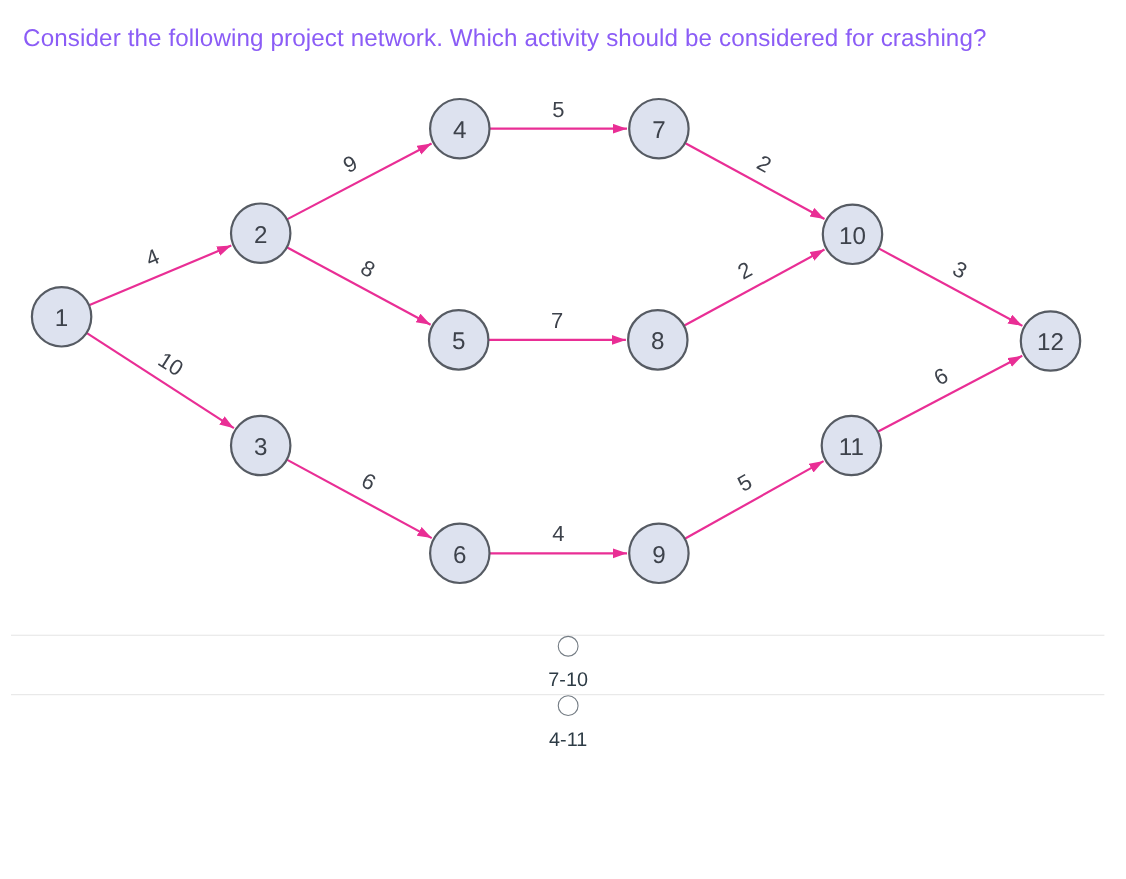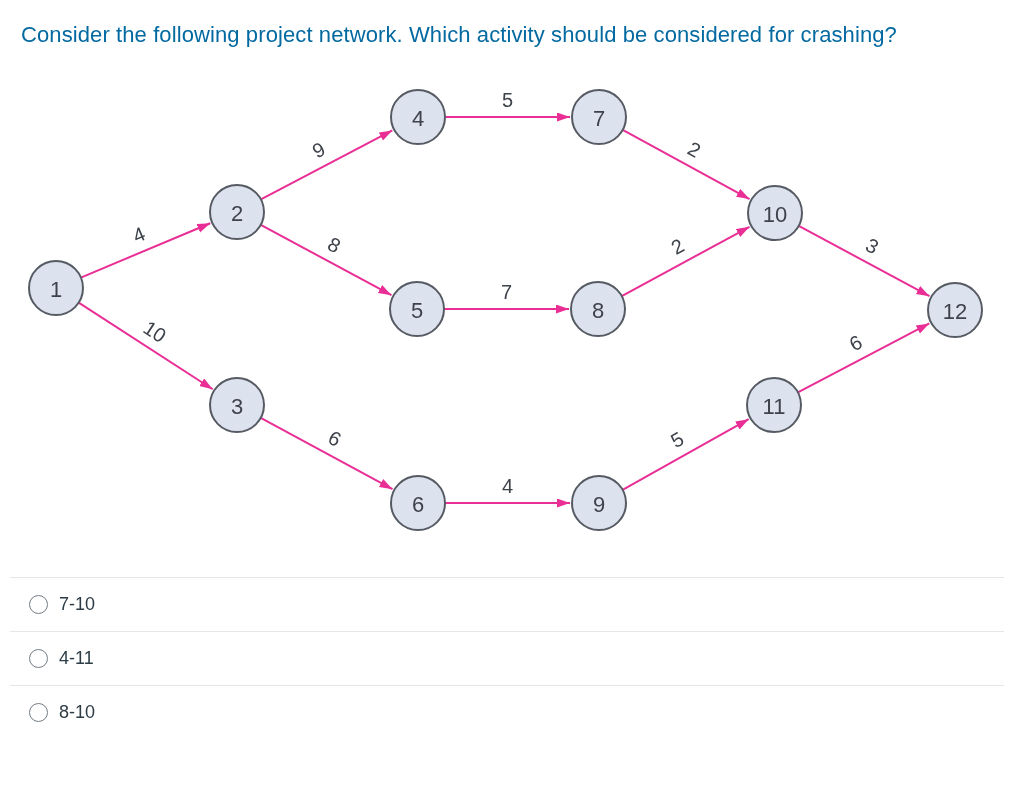--- a/index.html
+++ b/index.html
@@ -7,41 +7,42 @@
     width: 1024px; height: 799px;
     background: #ffffff;
     font-family: "Liberation Sans", sans-serif;
     position: relative;
     overflow: hidden;
   }
   .question-text {
     position: absolute;
     left: 21px; top: 22px;
     font-size: 22px;
-    color: #0369a1;
+    color: #8b5cf6;
     letter-spacing: 0.1px;
   }
   .network-svg {
     position: absolute;
     left: 0; top: 0;
     width: 1024px; height: 560px;
   }
   .options-list {
     position: absolute;
     left: 0; top: 577px; right: 0;
   }
   .option-row {
     margin: 0 20px 0 10px;
     border-top: 1px solid #e7e7e7;
     height: 54px;
     box-sizing: border-box;
     display: flex;
     align-items: center;
     padding-left: 19px;
     gap: 11px;
+    flex-direction: column;
   }
   .radio-circle {
     width: 17px; height: 17px;
     border: 1.5px solid #747c84;
     border-radius: 50%;
     background: #ffffff;
     flex: none;
   }
   .option-label {
     font-size: 18px;
@@ -137,17 +138,13 @@
 
 <div class="options-list">
   <div class="option-row">
     <span class="radio-circle"></span>
     <span class="option-label">7-10</span>
   </div>
   <div class="option-row">
     <span class="radio-circle"></span>
     <span class="option-label">4-11</span>
   </div>
-  <div class="option-row">
-    <span class="radio-circle"></span>
-    <span class="option-label">8-10</span>
-  </div>
 </div>
 
 </body></html>

